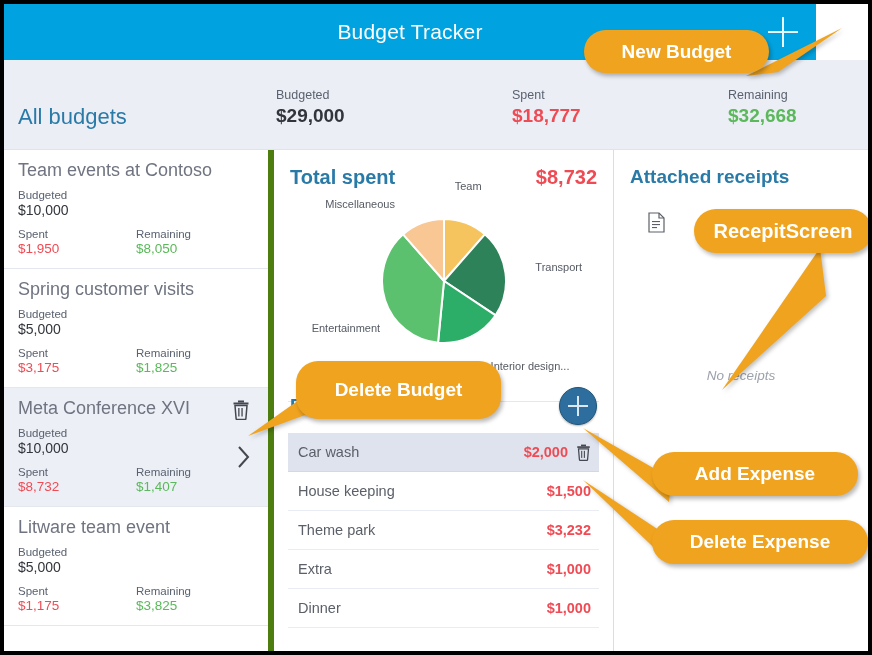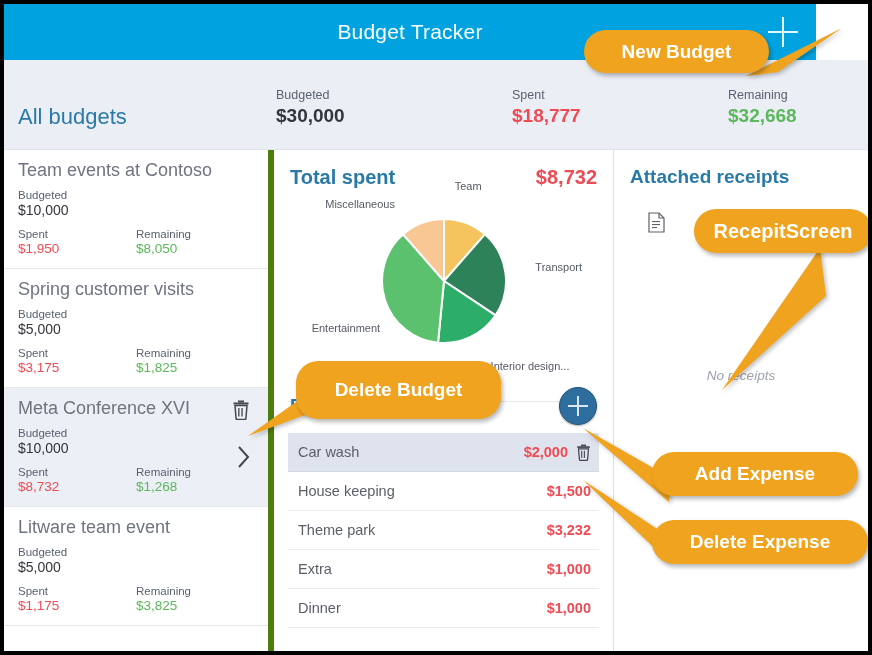--- a/index.html
+++ b/index.html
@@ -165,21 +165,21 @@
   <div class="header">
     <div class="header-title">Budget Tracker</div>
     <div class="header-plus"></div>
   </div>
 
   <div class="summary">
     <div class="summary-title">All budgets</div>
 
     <div class="sum-col sum-budget">
       <div class="lab">Budgeted</div>
-      <div class="val">$30,000</div>
+      <div class="val">$29,000</div>
     </div>
 
     <div class="sum-col sum-spent">
       <div class="lab">Spent</div>
       <div class="val">$18,777</div>
     </div>
 
     <div class="sum-col sum-remaining">
       <div class="lab">Remaining</div>
       <div class="val">$32,668</div>
@@ -226,21 +226,21 @@
         <div class="bc-name">Meta Conference XVI</div>
         <div class="bc-sub">Budgeted</div>
         <div class="bc-val">$10,000</div>
         <div class="bc-cols">
           <div class="c">
             <div class="lab">Spent</div>
             <div class="spent">$8,732</div>
           </div>
           <div class="c">
             <div class="lab">Remaining</div>
-            <div class="rem">$1,268</div>
+            <div class="rem">$1,407</div>
           </div>
         </div>
         <div class="bc-trash">
           <svg width="18" height="20" viewBox="0 0 18 20">
             <rect x="1.5" y="2.5" width="15" height="2" fill="#43474f"></rect>
             <rect x="6" y="0.5" width="6" height="2" fill="#43474f"></rect>
             <path d="M3 5.5 h12 l-1.1 13 a1 1 0 0 1 -1 1 h-7.8 a1 1 0 0 1 -1 -1 z" fill="none" stroke="#43474f" stroke-width="1.5"></path>
             <rect x="6.2" y="8" width="1.3" height="8.5" fill="#43474f"></rect>
             <rect x="9.4" y="8" width="1.3" height="8.5" fill="#43474f"></rect>
           </svg>

